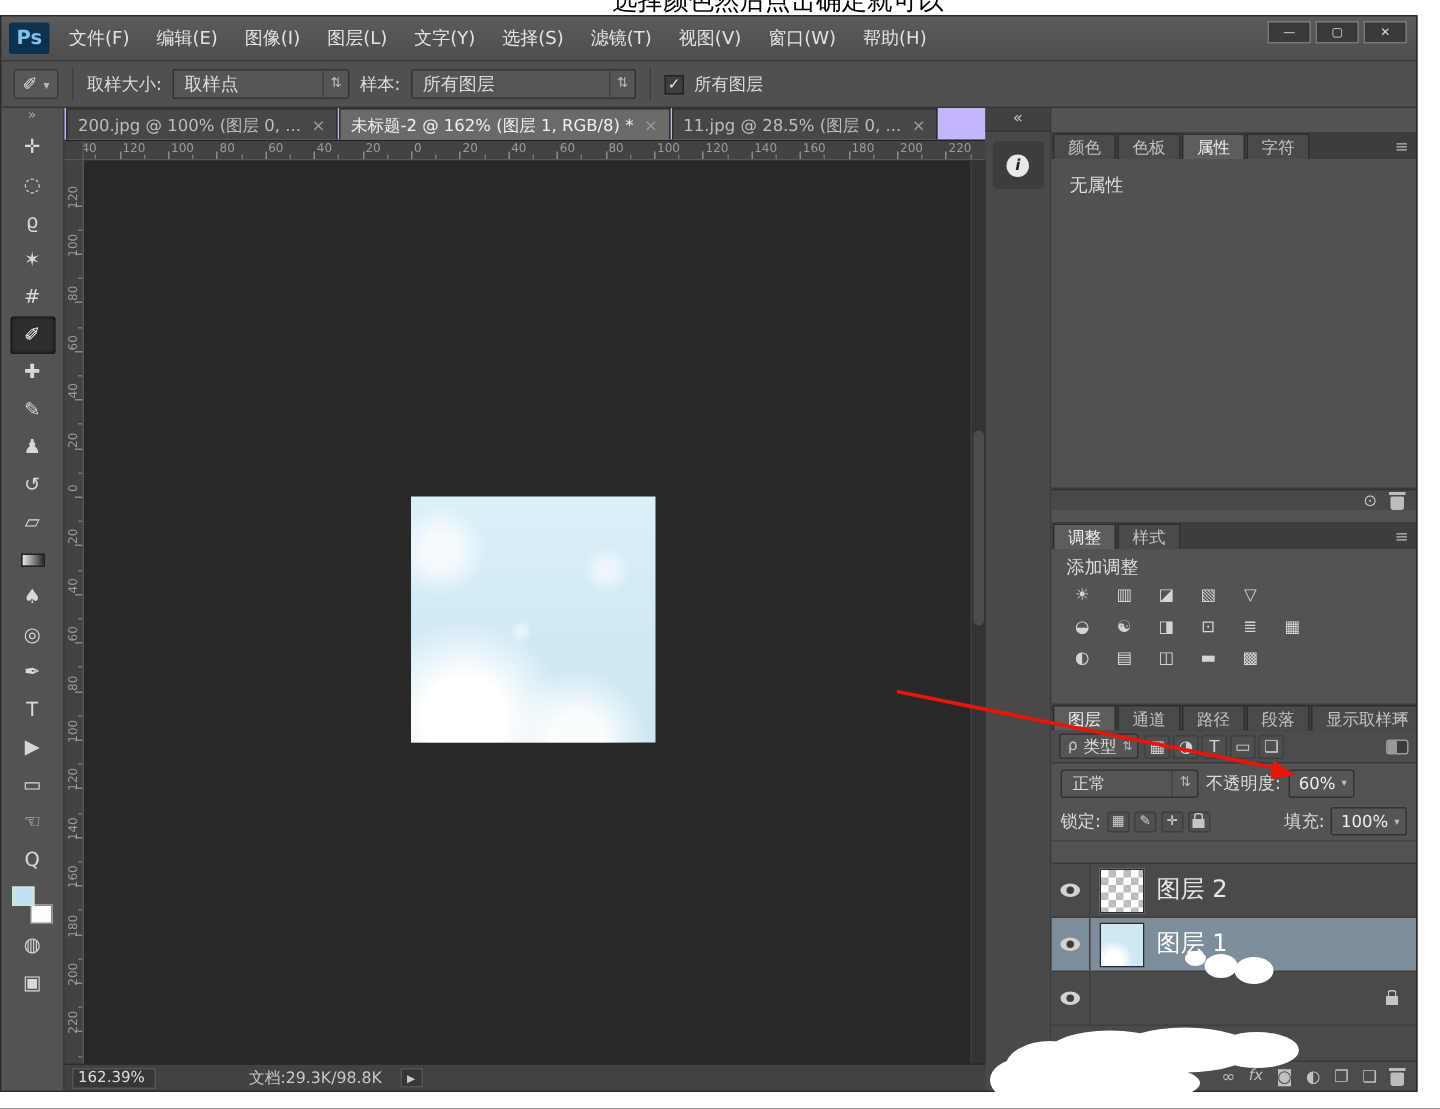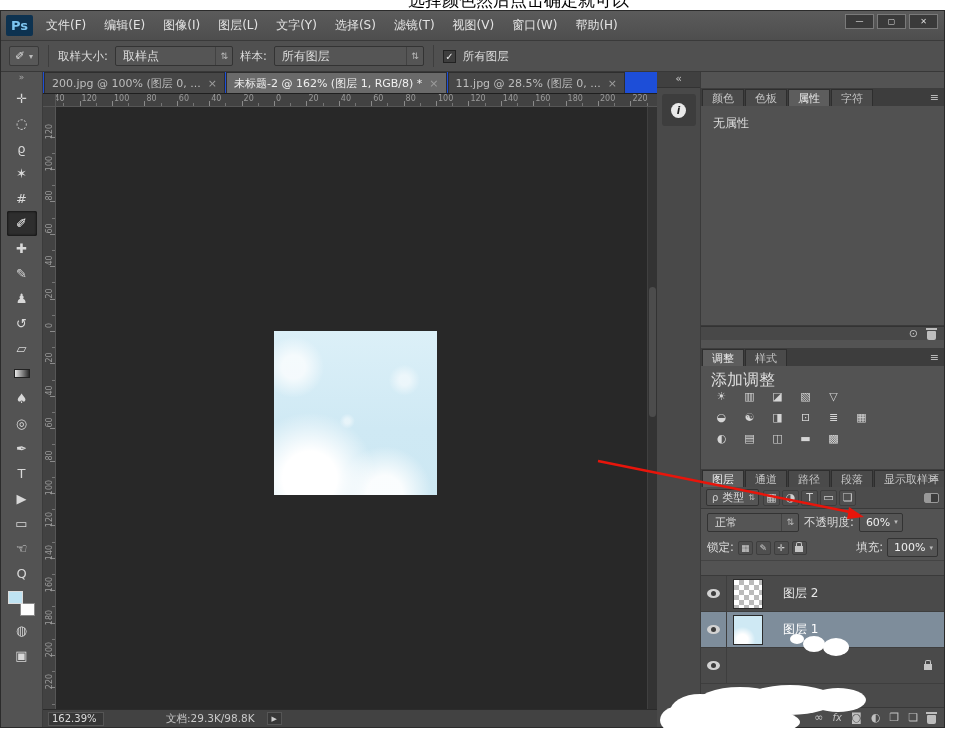--- a/index.html
+++ b/index.html
@@ -35,21 +35,21 @@
   .tb-top{height:14px;width:100%;text-align:center;font-size:9px;color:#aaa}
   #tool-list{display:flex;flex-direction:column;align-items:center}
   .tool{width:30px;height:25px;display:flex;align-items:center;justify-content:center;color:#d8d8d8;font-size:13px;border-radius:2px}
   .tool.active{background:#2e2e2e;color:#fff;box-shadow:inset 0 0 3px #000}
   .grad-sw{width:16px;height:9px;background:linear-gradient(90deg,#e8e8e8,#2a2a2a);border:1px solid #222}
   .swatches{position:relative;width:27px;height:25px;margin:5px 0 2px}
   .sw-bg{position:absolute;right:0;bottom:0;width:15px;height:13px;background:#fdfdfd;border:1px solid #888}
   .sw-fg{position:absolute;left:0;top:0;width:15px;height:13px;background:var(--fg-swatch,#bfe3f2);border:1px solid #ddd}
   
   .doc-col{flex:1;display:flex;flex-direction:column;min-width:0;background:#262626}
-  .tabbar{height:22px;flex:0 0 22px;background:#1d4ed8;display:flex;align-items:flex-start;gap:1px;padding-left:1px;border-bottom:1px solid #1f1f1f}
+  .tabbar{height:22px;flex:0 0 22px;background:#c4b5fd;display:flex;align-items:flex-start;gap:1px;padding-left:1px;border-bottom:1px solid #1f1f1f}
   .tab{height:21px;display:flex;align-items:center;padding:0 7px;background:#474747;color:#bdbdbd;font-size:11px;white-space:nowrap;border:1px solid #2e2e2e;border-bottom:none;overflow:hidden}
   .tab.active{background:#6a6a6a;color:#f0f0f0}
   .tab-close{margin-left:7px;color:#9d9d9d;font-size:11px}
   .rulerbar{height:13px;flex:0 0 13px;display:flex;background:#424242;border-bottom:1px solid #565656}
   .ruler-corner{width:13px;flex:0 0 13px;border-right:1px solid #565656}
   .ruler-h{position:relative;flex:1;overflow:hidden;font-size:8px;color:#9b9b9b}
   .rh-label{position:absolute;top:0}
   .tick-major{position:absolute;bottom:0;width:1px;height:5px;background:#8a8a8a}
   .tick-half{position:absolute;bottom:0;width:1px;height:3px;background:#757575}
   .canvas-row{flex:1;display:flex;min-height:0}
@@ -79,21 +79,21 @@
   .info-circle{width:15px;height:15px;border-radius:50%;background:#e9e9e9;color:#1e1e1e;font-size:10px;font-weight:bold;font-style:italic;display:flex;align-items:center;justify-content:center}
   
   .panels{width:243px;flex:0 0 243px;background:#535353;display:flex;flex-direction:column;padding-top:16px;min-height:0}
   .pg-tabs{display:flex;align-items:flex-end;height:18px;flex:0 0 18px;background:#3d3d3d;padding-left:1px;gap:1px;position:relative}
   .pg-tab{height:17px;display:flex;align-items:center;padding:0 9px;background:#4a4a4a;color:#c3c3c3;font-size:11px;border:1px solid #2e2e2e;border-bottom:none;white-space:nowrap}
   .pg-tab.active{background:#5d5d5d;color:#eee}
   .pg-menu{position:absolute;right:5px;top:3px;color:#b8b8b8;font-size:11px}
   .props-body{height:220px;background:#515151;padding:9px 12px;font-size:12px;color:#ddd;border-bottom:1px solid #3a3a3a}
   .pg-footer{height:14px;background:#484848;border-top:1px solid #333;display:flex;justify-content:flex-end;align-items:center;gap:9px;padding-right:8px}
   .pg-adjust{margin-top:8px}
-  .adj-title{height:20px;padding:4px 10px 0;font-size:16px;color:#ddd}
+  .adj-title{height:20px;padding:4px 10px 0;font-size:12px;color:#ddd}
   .adj-row{display:flex;padding:2px 8px;gap:3px}
   .adj-icon{width:25px;height:17px;display:flex;align-items:center;justify-content:center;color:#d5d5d5;font-size:11px}
   .pg-adjust{padding-bottom:12px}
   .layers-pg{margin-top:8px;flex:1;display:flex;flex-direction:column;min-height:0}
   .layer-filter{height:22px;flex:0 0 22px;background:#4c4c4c;border-bottom:1px solid #3a3a3a;display:flex;align-items:center;padding:0 5px;gap:4px}
   .filter-select{display:flex;align-items:center;gap:4px;height:17px;background:#555;border:1px solid #333;border-radius:2px;padding:0 3px 0 5px;font-size:11px}
   .rho{font-size:10px;color:#ccc}
   #filter-icons{display:flex;gap:2px}
   .f-icon{width:17px;height:16px;display:flex;align-items:center;justify-content:center;color:#cfcfcf;font-size:11px;background:#4f4f4f;border:1px solid #3e3e3e;border-radius:2px}
   .filter-toggle{margin-left:auto;width:15px;height:10px;border:1px solid #999;border-radius:2px;background:linear-gradient(90deg,#999 50%,#3c3c3c 50%)}
@@ -107,21 +107,21 @@
   .fill-label{margin-left:auto}
   .layer-list{margin-top:14px;background:#4a4a4a;border-top:1px solid #3a3a3a;flex:1;min-height:0;overflow:hidden}
   .layer-row{height:36px;display:flex;align-items:center;border-bottom:1px solid #3e3e3e}
   .layer-row.selected{background:var(--sel-layer,#7e8d9b)}
   .eye-cell{width:26px;height:100%;border-right:1px solid #3e3e3e;display:flex;align-items:center;justify-content:center}
   .eye{width:13px;height:9px;background:#d2d2d2;border-radius:50%;position:relative}
   .eye::after{content:"";position:absolute;left:4px;top:2px;width:5px;height:5px;border-radius:50%;background:#3c3c3c}
   .thumb{width:30px;height:30px;margin-left:6px;border:1px solid #2a2a2a;flex:0 0 30px}
   .thumb.checker{background-color:#fff;background-image:linear-gradient(45deg,#bbb 25%,transparent 25%,transparent 75%,#bbb 75%),linear-gradient(45deg,#bbb 25%,#fff 25%,#fff 75%,#bbb 75%);background-size:10px 10px;background-position:0 0,5px 5px}
   .thumb.image{background:radial-gradient(circle at 30% 85%,#fff 0 18%,rgba(255,255,255,0) 42%),var(--img-blue,#cfe9f4)}
-  .layer-name{margin-left:20px;font-size:12px;color:#e8e8e8;white-space:nowrap}
+  .layer-name{margin-left:8px;font-size:16px;color:#e8e8e8;white-space:nowrap}
   .layer-row.selected .layer-name{color:#fff}
   .row-lock{margin-left:auto;margin-right:12px}
   .lockicon{position:relative;width:8px;height:6px;background:#c5c5c5;display:inline-block;margin-top:3px}
   .lockicon::before{content:"";position:absolute;top:-4px;left:1px;width:4px;height:4px;border:1px solid #c5c5c5;border-bottom:none;border-radius:2px 2px 0 0}
   .layer-footer{height:20px;flex:0 0 20px;background:#4c4c4c;border-top:1px solid #383838;display:flex;align-items:center;justify-content:flex-end;gap:9px;padding-right:8px}
   .lf-icon{color:#c0c0c0;font-size:11px;line-height:1}
   .lf-icon.fx{font-style:italic;font-size:10px}
   .trash{position:relative;width:9px;height:9px;background:#bdbdbd;border-radius:1px 1px 2px 2px;display:inline-block;margin-top:3px}
   .trash::before{content:"";position:absolute;top:-3px;left:-1px;width:11px;height:2px;background:#bdbdbd}
   

